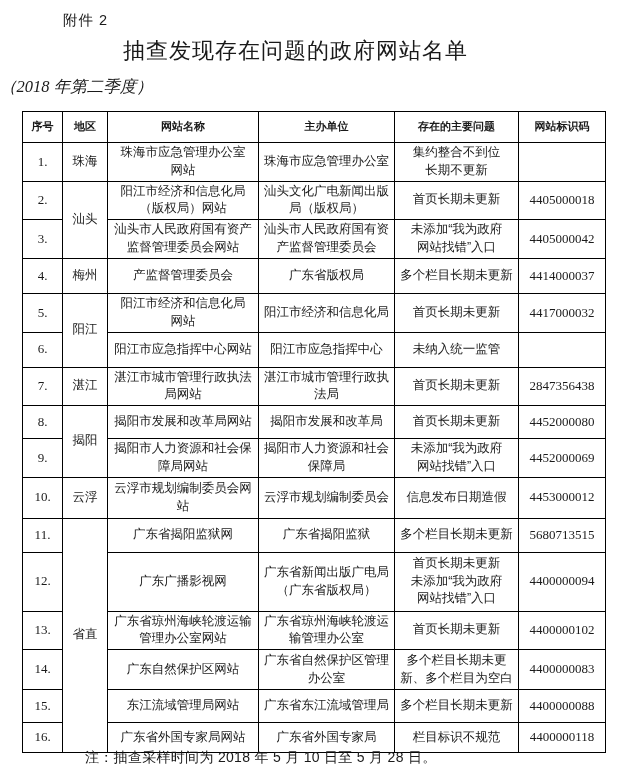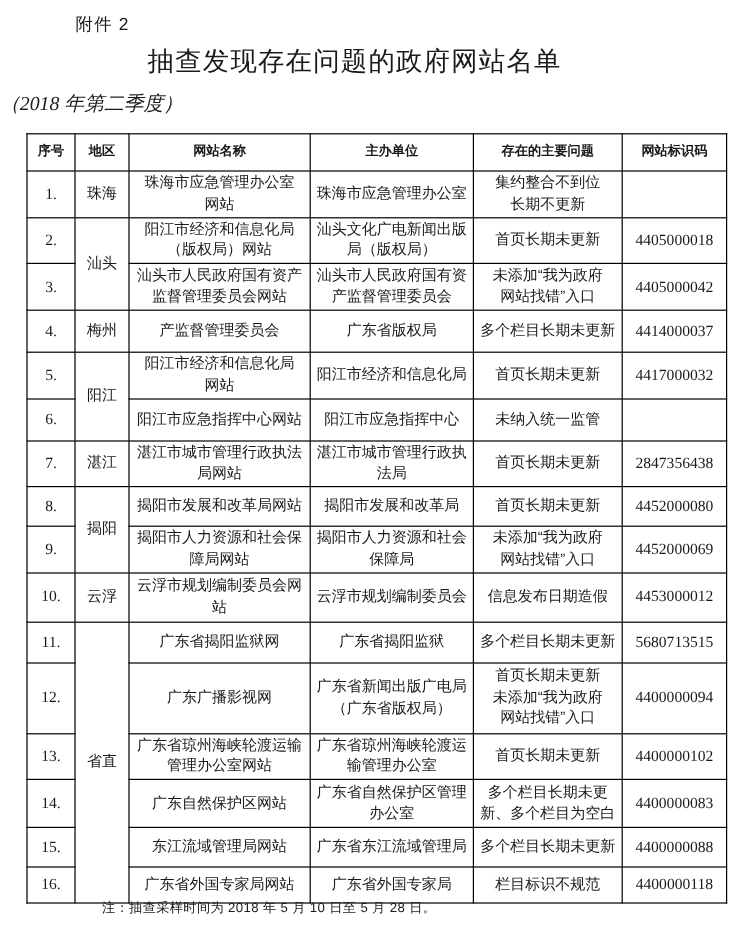--- a/index.html
+++ b/index.html
@@ -26,21 +26,21 @@
   col.c-no{width:40px}col.c-region{width:45px}col.c-site{width:151px}
   col.c-org{width:136px}col.c-problem{width:124px}col.c-code{width:87px}
   th,td{
     border:1px solid #000;text-align:center;vertical-align:middle;
     padding:1px 4px;font-size:12.5px;line-height:1.42;
     white-space:pre-line;overflow:hidden;
   }
   th{font-size:11px;font-weight:bold;padding:1px 2px;margin-top:47px;}
   td.num,td.code{font-family:"Liberation Serif",serif;font-size:13px;white-space:nowrap;}
   .note{
-    position:absolute;left:85px;top:749px;font-size:11px;letter-spacing:0.3px;
+    position:absolute;left:85px;top:749px;font-size:14px;letter-spacing:0.3px;
   }
 </style>
 </head>
 <body>
 
 <div class="attachment">附件 2</div>
 <div class="doc-title">抽查发现存在问题的政府网站名单</div>
 <div class="doc-subtitle">（2018 年第二季度）</div>
 
 <table class="main">

